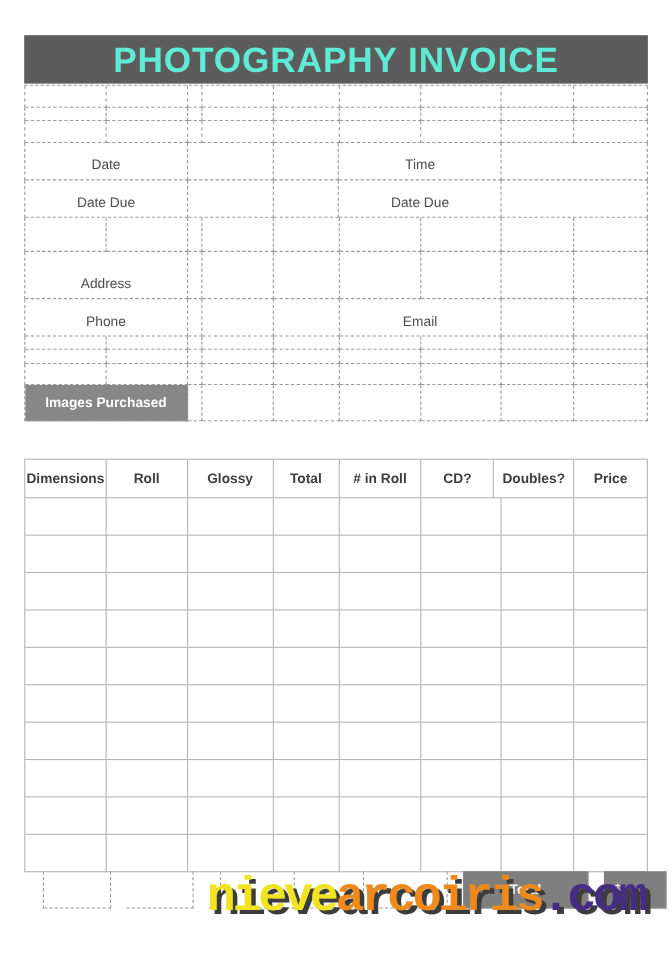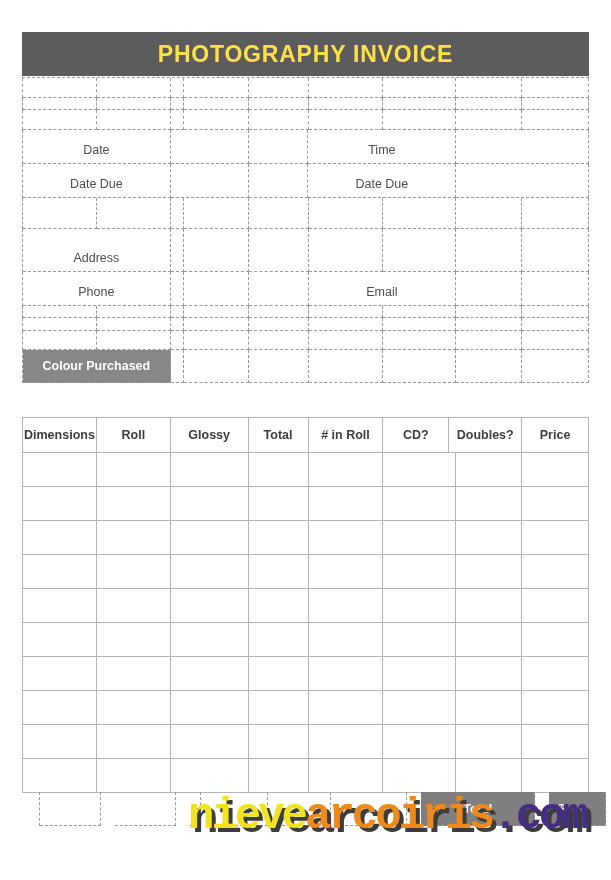--- a/index.html
+++ b/index.html
@@ -9,22 +9,22 @@
     background: #ffffff;
     font-family: "Liberation Sans", sans-serif;
     overflow: hidden;
   }
   .page { position: absolute; inset: 0; }
 
   
   .title-bar {
     position: absolute; left: 22px; top: 32px; width: 567px; height: 44px;
     background: var(--title-bar, #5c5c5c);
-    color: #fde047; display: flex; align-items: center; justify-content: center;
-    font-size: 23px; font-weight: bold; letter-spacing: 0.8px;
+    color: #5eead4; display: flex; align-items: center; justify-content: center;
+    font-size: 32px; font-weight: bold; letter-spacing: 0.8px;
   }
 
   
   .gridwrap {
     position: absolute; left: 22px; top: 77px; width: 567px;
     border-top: 1px dashed var(--dashed-border, #9a9a9a);
   }
   .r { display: flex; border-left: 1px dashed var(--dashed-border, #9a9a9a); }
   .c {
     border-right: 1px dashed var(--dashed-border, #9a9a9a);
@@ -210,21 +210,21 @@
         <div class="c" style="width: 13px;"></div>
         <div class="c" style="width: 65px;"></div>
         <div class="c" style="width: 60px;"></div>
         <div class="c" style="width: 75px;"></div>
         <div class="c" style="width: 73px;"></div>
         <div class="c" style="width: 66px;"></div>
         <div class="c" style="width: 67px;"></div>
       </div>
 
     <div class="r" style="height:33px">
-      <div class="purchased" style="width:148px">Colour Purchased</div>
+      <div class="purchased" style="width:148px">Images Purchased</div>
       <div class="c" style="width:13px"></div>
       <div class="c" style="width:65px"></div>
       <div class="c" style="width:60px"></div>
       <div class="c" style="width:75px"></div>
       <div class="c" style="width:73px"></div>
       <div class="c" style="width:66px"></div>
       <div class="c" style="width:67px"></div>
     </div>
   </div>
 

